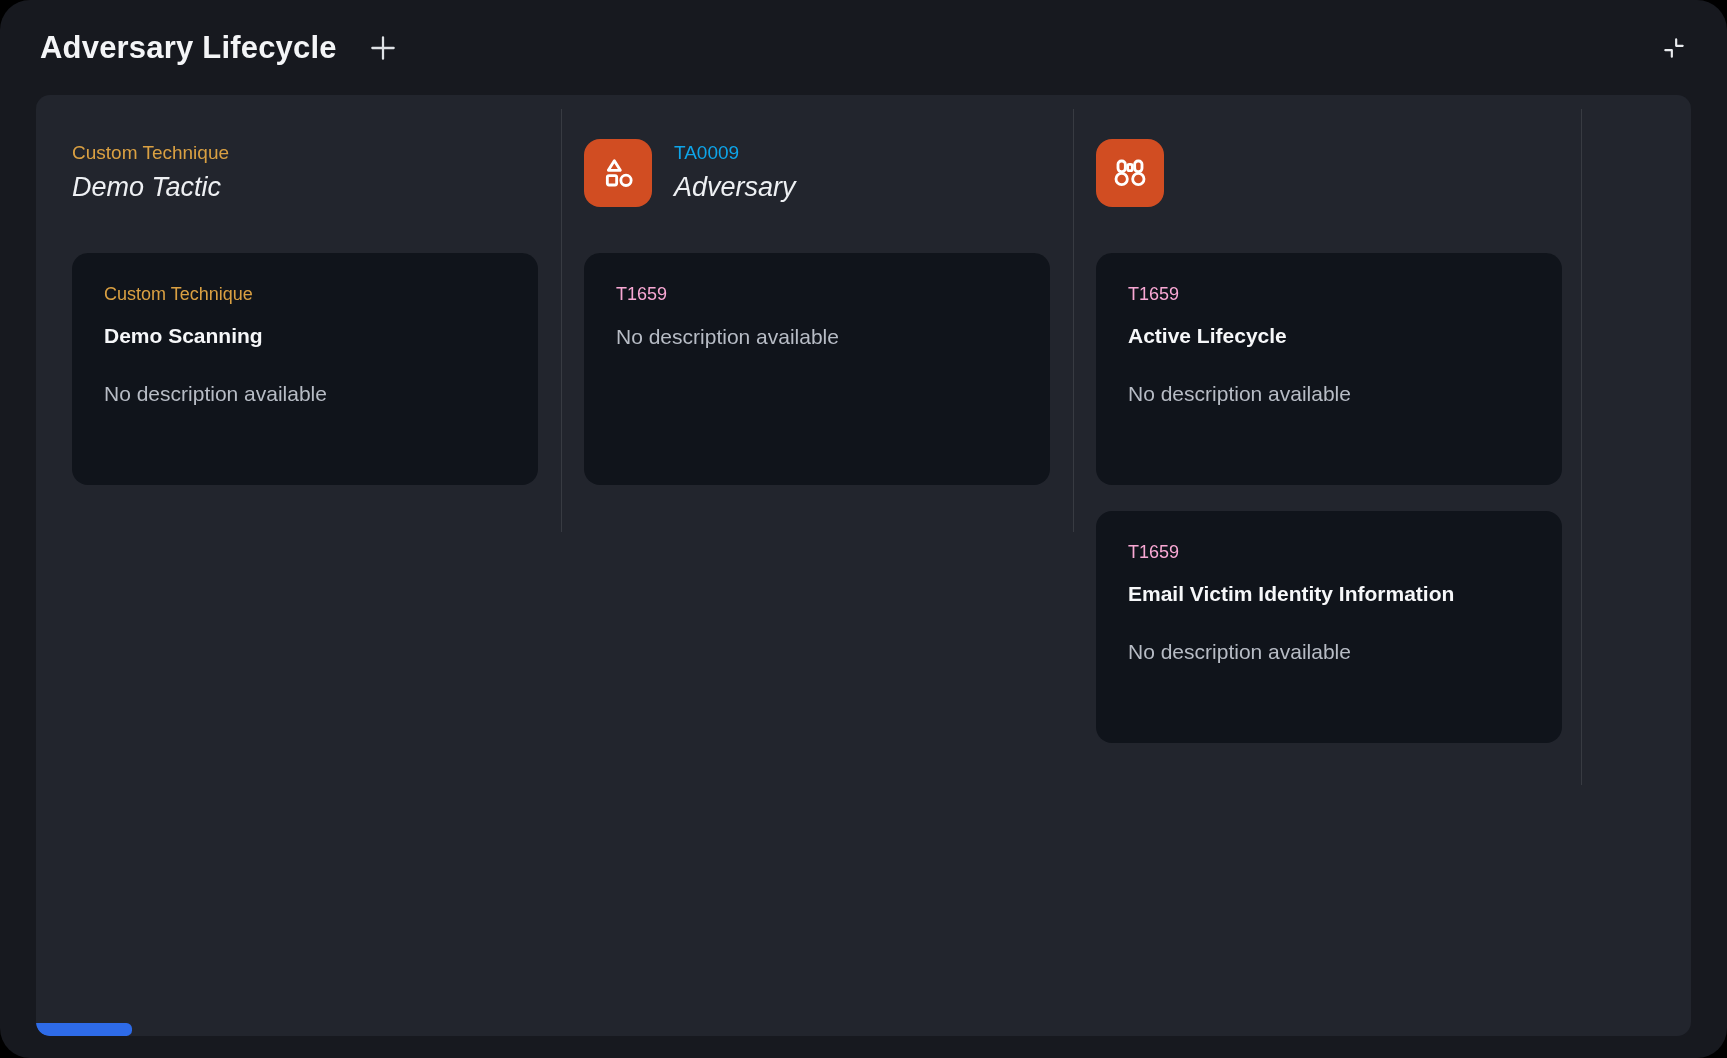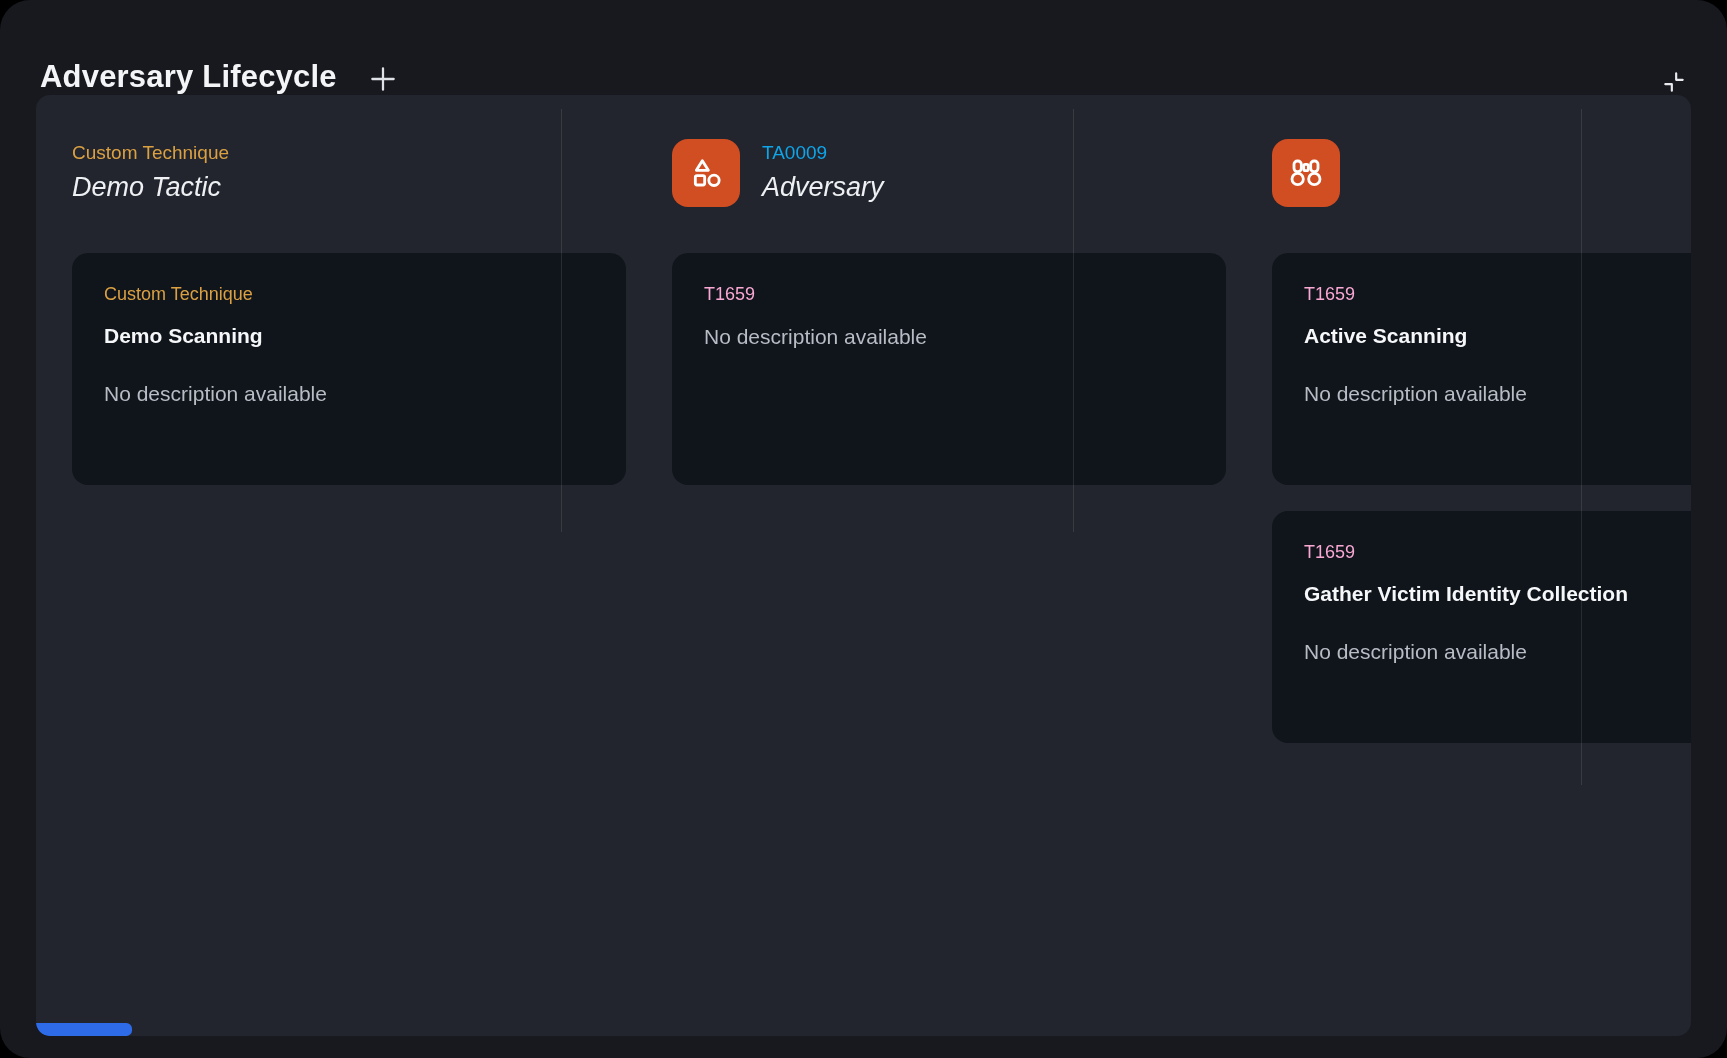--- a/index.html
+++ b/index.html
@@ -22,21 +22,21 @@
     border-radius: 30px;
     overflow: hidden;
   }
 
   
   .app-header {
     position: absolute;
     top: 0; left: 0; right: 0;
     height: 95px;
     display: flex;
-    align-items: flex-end;
+    align-items: center;
     padding: 0 40px;
     box-sizing: border-box;
   }
   .app-title {
     font-size: 31px;
     font-weight: 700;
     color: #f4f5f7;
     letter-spacing: 0.2px;
   }
   .icon-btn {
@@ -65,21 +65,21 @@
   }
   .board {
     position: absolute;
     inset: 0;
     padding: 44px 36px;
     box-sizing: border-box;
     display: flex;
     align-items: flex-start;
   }
   .column {
-    width: 554px;
+    width: 466px;
     margin-right: 46px;
     flex: none;
   }
   .divider {
     position: absolute;
     width: 1px;
     top: 14px;
     background: rgba(255,255,255,0.10);
   }
   .divider-1 { left: 525px;  height: 423px; }
@@ -235,26 +235,26 @@
               <rect x="14.8" y="4.8" width="4.4" height="6.4" rx="2"></rect>
               <rect x="10.6" y="6.8" width="2.8" height="3.8" rx="1"></rect>
               <circle cx="7" cy="15.6" r="3.4"></circle>
               <circle cx="17" cy="15.6" r="3.4"></circle>
             </svg>
           </div>
         </div>
         <div class="cards">
           <div class="card">
             <div class="card-code">T1659</div>
-            <div class="card-title">Active Scanning</div>
+            <div class="card-title">Active Lifecycle</div>
             <div class="card-desc">No description available</div>
           </div>
           <div class="card">
             <div class="card-code">T1659</div>
-            <div class="card-title">Gather Victim Identity Collection</div>
+            <div class="card-title">Email Victim Identity Information</div>
             <div class="card-desc">No description available</div>
           </div>
         </div>
       </div>
 
       <div class="divider divider-1"></div>
       <div class="divider divider-2"></div>
       <div class="divider divider-3"></div>
 
     </div>

